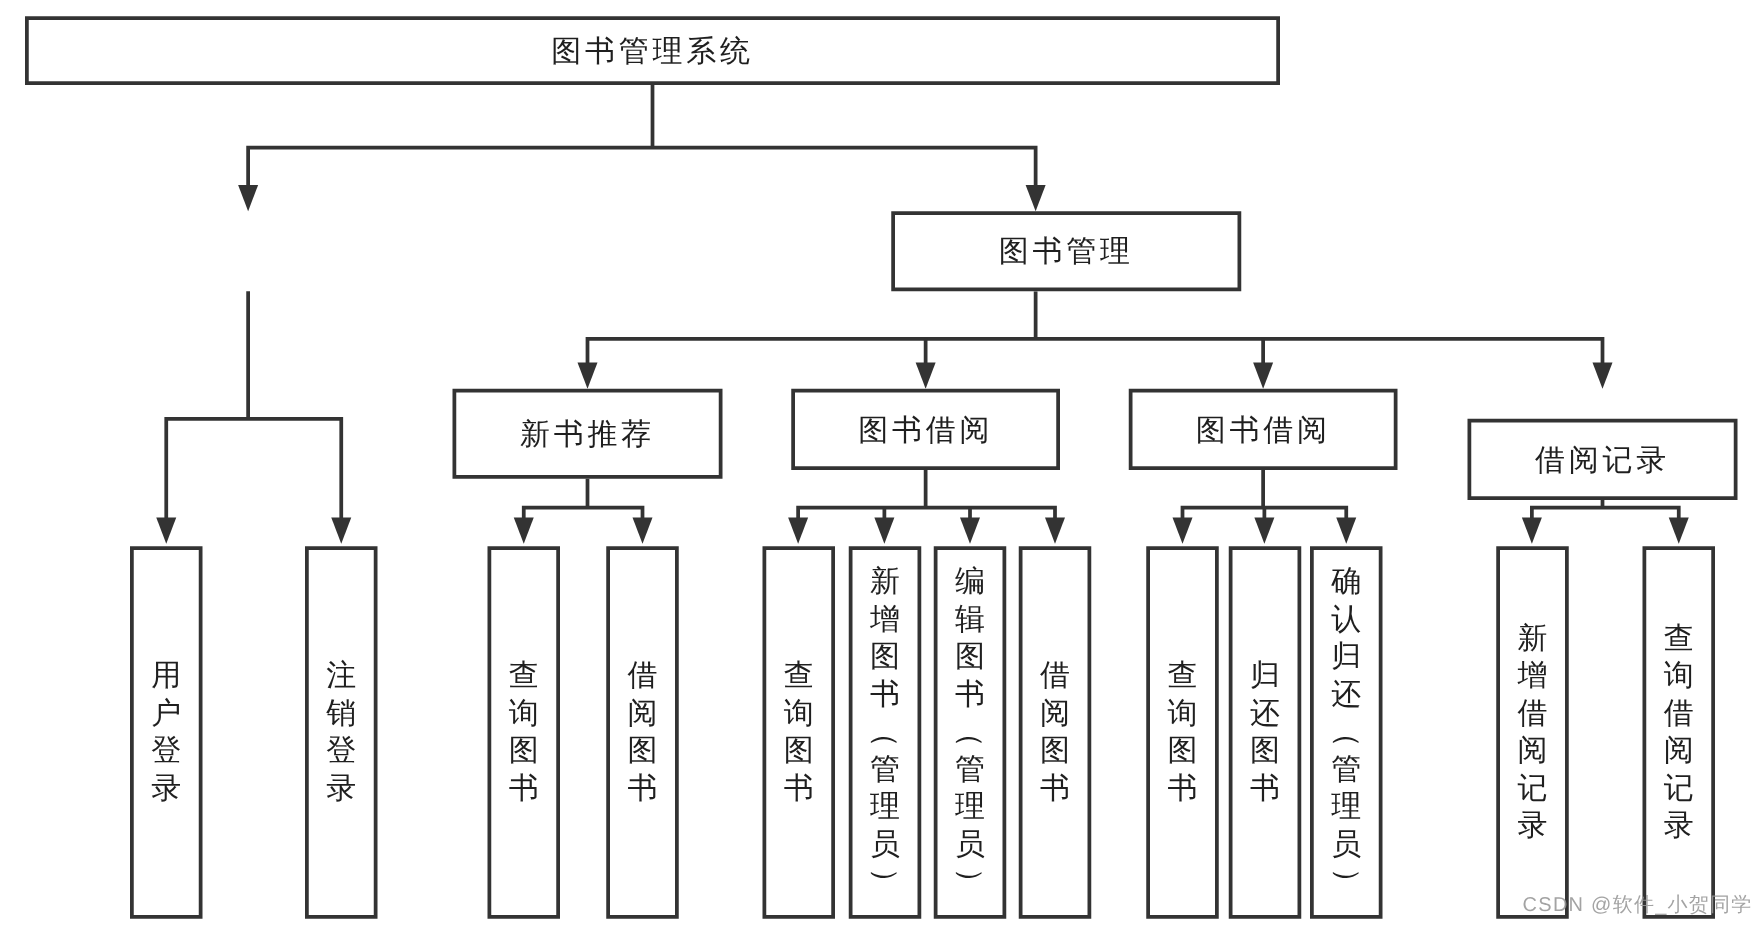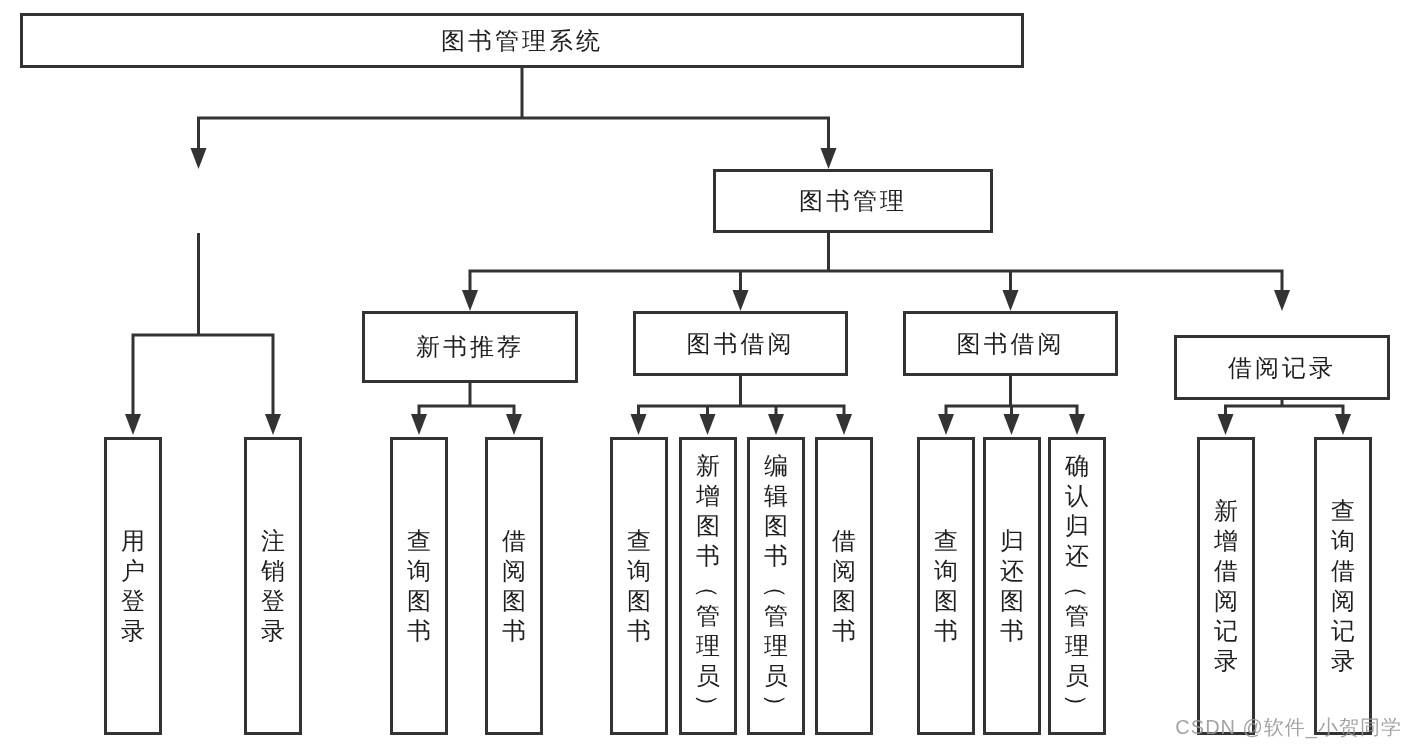--- a/index.html
+++ b/index.html
@@ -40,21 +40,21 @@
   }
   .vlabel{display:flex;flex-direction:column;align-items:center;}
   .vchar{
     display:block;height:30px;line-height:30px;
     font-size:24px;text-align:center;
   }
   .vchar.rot{transform:rotate(90deg);}
   .watermark{
     position:absolute;
     top:714px;right:3px;
-    font-size:20px;letter-spacing:1px;
+    font-size:16px;letter-spacing:1px;
     color:var(--watermark);
     opacity:.88;
     z-index:5;
     white-space:nowrap;
   }
 </style>
 </head>
 <body>
 
 <div class="stage">

